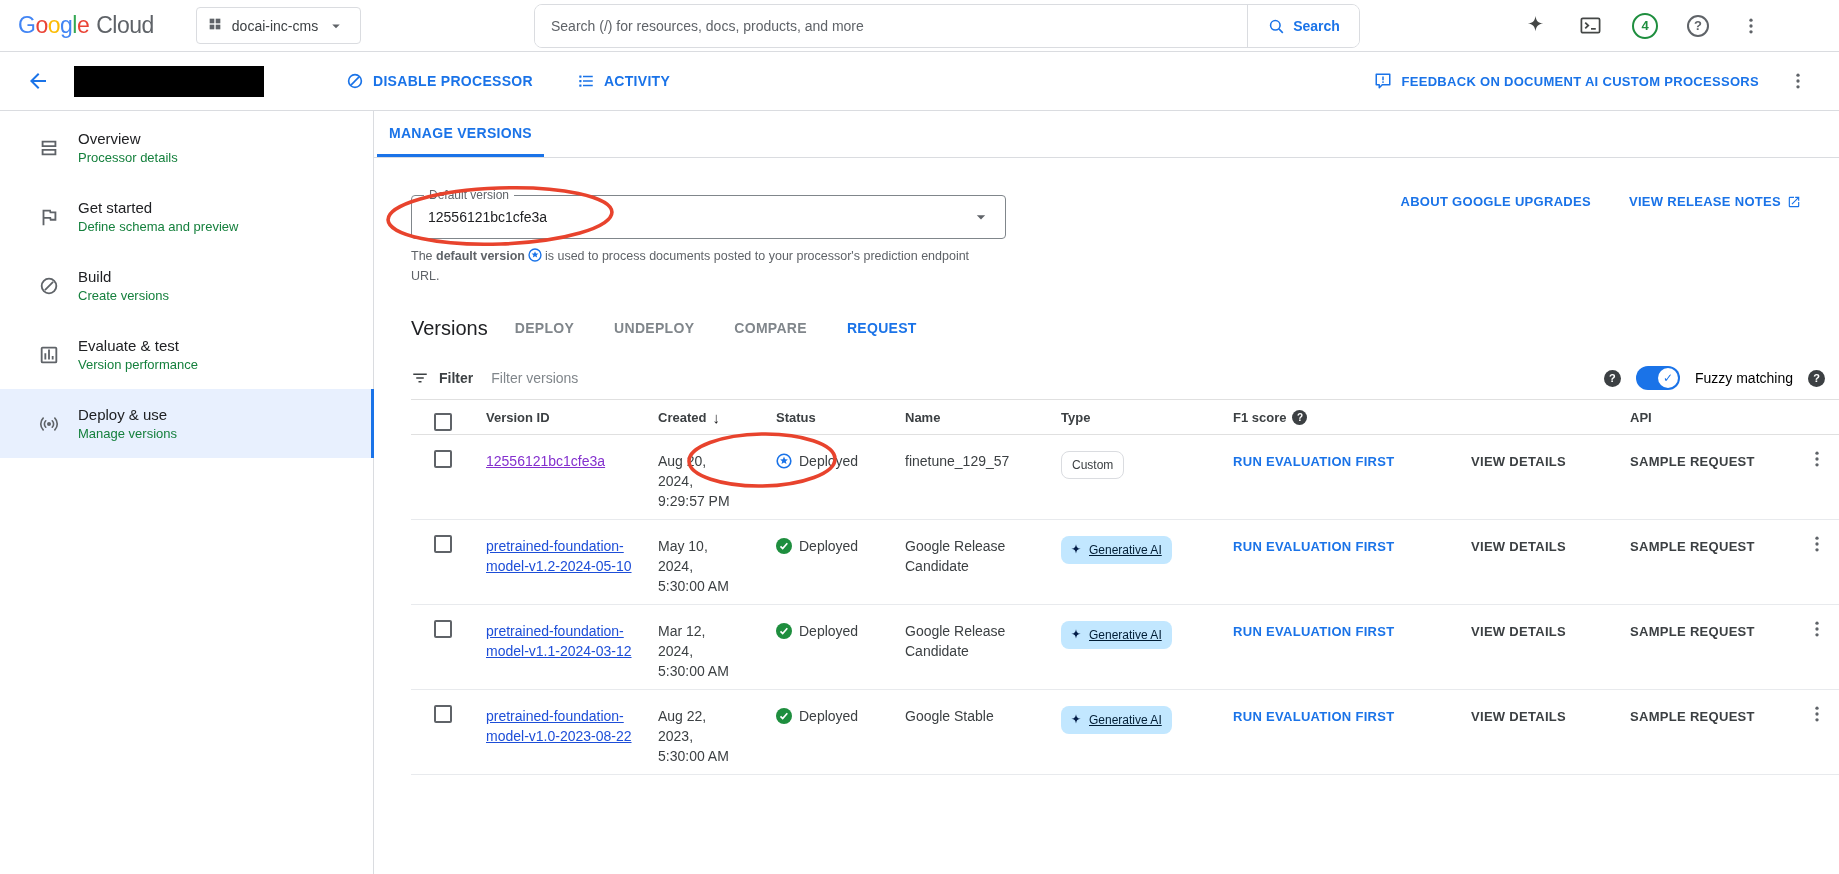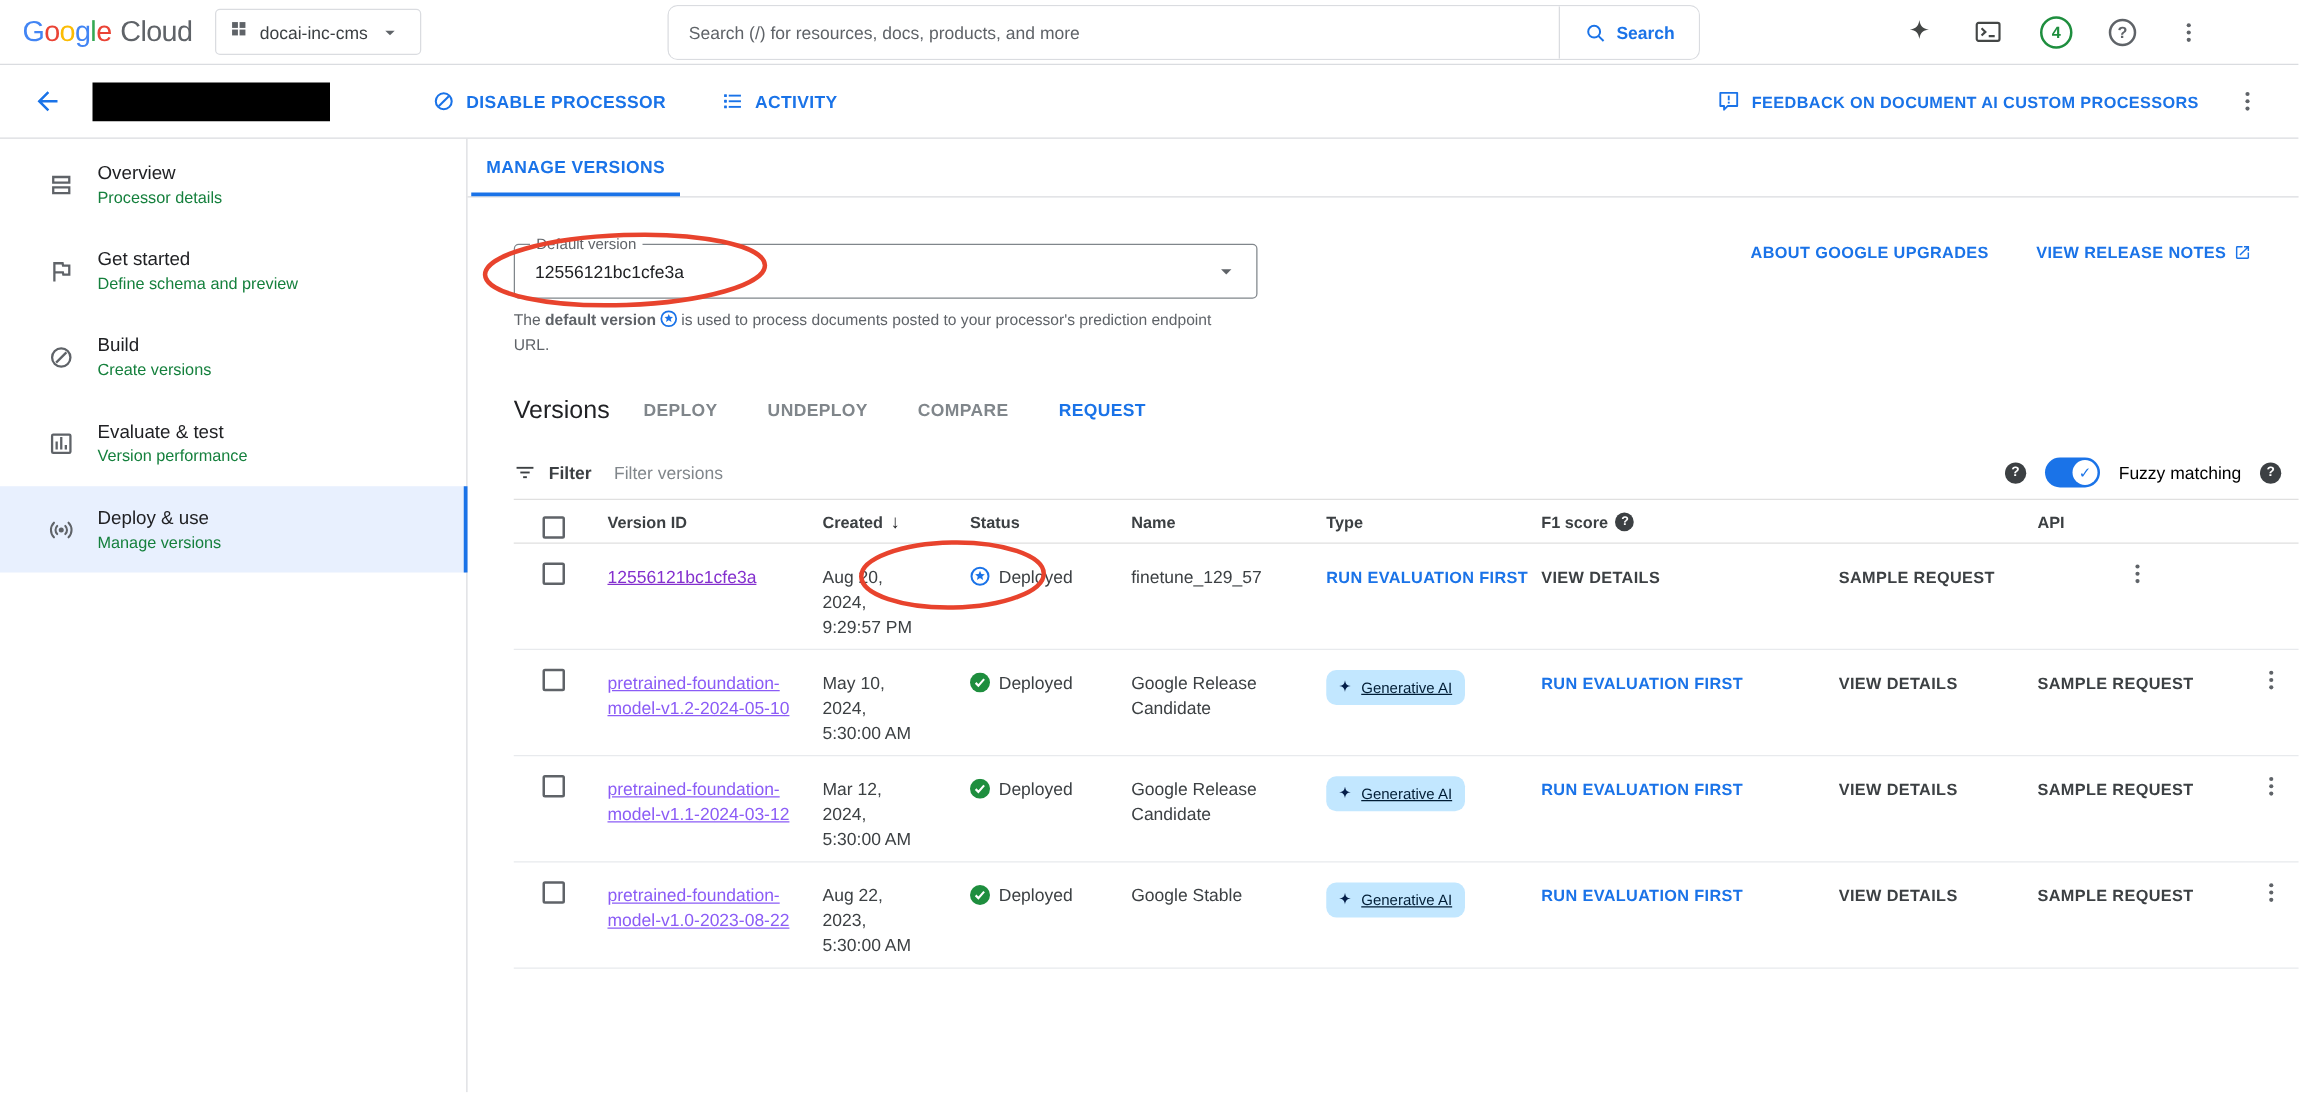--- a/index.html
+++ b/index.html
@@ -8,21 +8,21 @@
   .page { position:relative; width:1839px; height:874px; background:#fff; overflow:hidden; }
 
   
   .topbar { height:52px; display:flex; align-items:center; padding:0 75px 0 18px;
             border-bottom:1px solid #dadce0; position:relative; }
   .logo { display:flex; align-items:baseline; font-size:23px; letter-spacing:-.5px; cursor:pointer; }
   .logo .l1{color:#4285F4;font-weight:500}.logo .l2{color:#EA4335;font-weight:500}
   .logo .l3{color:#FBBC04;font-weight:500}.logo .l4{color:#4285F4;font-weight:500}
   .logo .l5{color:#34A853;font-weight:500}.logo .l6{color:#EA4335;font-weight:500}
   .logo .cloud { color:#5f6368; margin-left:7px; font-weight:400; }
-  .proj-select { margin-left:18px; height:37px; border:1px solid #dadce0; border-radius:4px;
+  .proj-select { margin-left:42px; height:37px; border:1px solid #dadce0; border-radius:4px;
                  display:flex; align-items:center; gap:9px; padding:0 15px 0 10px; cursor:pointer; }
   .proj-select .pname { font-size:14px; color:#3c4043; }
   .searchwrap { position:absolute; left:534px; top:4px; width:826px; height:44px;
                 border:1px solid #dadce0; border-radius:8px; display:flex; align-items:stretch; overflow:hidden; }
   .searchwrap input { flex:1; border:0; outline:none; font-size:14px; padding:0 16px;
                       font-family:inherit; color:#202124; }
   .searchwrap input::placeholder { color:#5f6368; }
   .searchbtn { width:112px; border-left:1px solid #dadce0; display:flex; align-items:center;
                justify-content:center; gap:7px; color:#1a73e8; font-size:14px; font-weight:700;
                background:#fff; cursor:pointer; }
@@ -107,21 +107,21 @@
   .thead .hc { font-size:13px; font-weight:700; color:#3c4043; display:flex; align-items:center;
                gap:6px; padding-right:12px; }
   .tbody-row { border-bottom:1px solid #e8eaed; min-height:82px; align-items:start; }
   .cell { padding:16px 16px 8px 0; font-size:14px; color:#3c4043; line-height:20px; }
   .cbcell { padding-top:15px; padding-left:23px; }
   .cbx { display:block; width:18px; height:18px; border:2px solid #5f6368; border-radius:2px;
          background:#fff; cursor:pointer; }
   .idlink { font-size:14px; text-decoration:underline; cursor:pointer; word-break:normal;
             overflow-wrap:break-word; }
   .idlink.visited { color:#8430ce; }
-  .idlink.blue { color:#8b5cf6;margin-top:37px; }
+  .idlink.blue { color:#1d4ed8;margin-top:37px; }
   .created-cell { padding-right:34px; }
   .statuscell { display:flex; gap:7px; align-items:flex-start; }
   .statuscell .stxt { font-size:14px; color:#3c4043; }
   .chip-outline { display:inline-block; border:1px solid #dadce0; border-radius:8px; padding:3px 10px;
                   font-size:12px; color:#3c4043; background:#fff; }
   .chip-genai { display:inline-flex; align-items:center; gap:6px; background:#c2e7ff; border-radius:8px;
                 padding:4px 10px 4px 8px; font-size:12px; color:#001d35; font-weight:400; white-space:nowrap;text-decoration:underline; }
   .alink { font-size:13px; font-weight:700; letter-spacing:.3px; cursor:pointer; white-space:nowrap; }
   .alink.primary { color:#1a73e8; }
   .alink.dark { color:#3c4043; }
@@ -434,20 +434,21 @@
             <div class="cell statuscell">
               <span style="display:flex;margin-top:2px">
                 <svg viewBox="0 0 16 16" width="16" height="16">
                     <circle cx="8" cy="8" r="6.8" fill="none" stroke="#1a73e8" stroke-width="1.6"></circle>
                     <path fill="#1a73e8" d="M8 3.6l1.1 2.6 2.8.2-2.1 1.8.7 2.7L8 9.4l-2.5 1.5.7-2.7-2.1-1.8 2.8-.2z"></path>
                   </svg>
               </span>
               <span class="stxt">Deployed</span>
             </div>
             <div class="cell">finetune_129_57</div>
+            <div class="cell"><span class="chip-outline">Custom</span></div>
             <div class="cell"><span class="alink primary">RUN EVALUATION FIRST</span></div>
             <div class="cell"><span class="alink dark">VIEW DETAILS</span></div>
             <div class="cell"><span class="alink dark">SAMPLE REQUEST</span></div>
             <div class="rowmenu">
               <svg viewBox="0 0 24 24" width="20" height="20">
                   <g fill="#5f6368">
                     <circle cx="12" cy="5" r="2"></circle>
                     <circle cx="12" cy="12" r="2"></circle>
                     <circle cx="12" cy="19" r="2"></circle>
                   </g>

